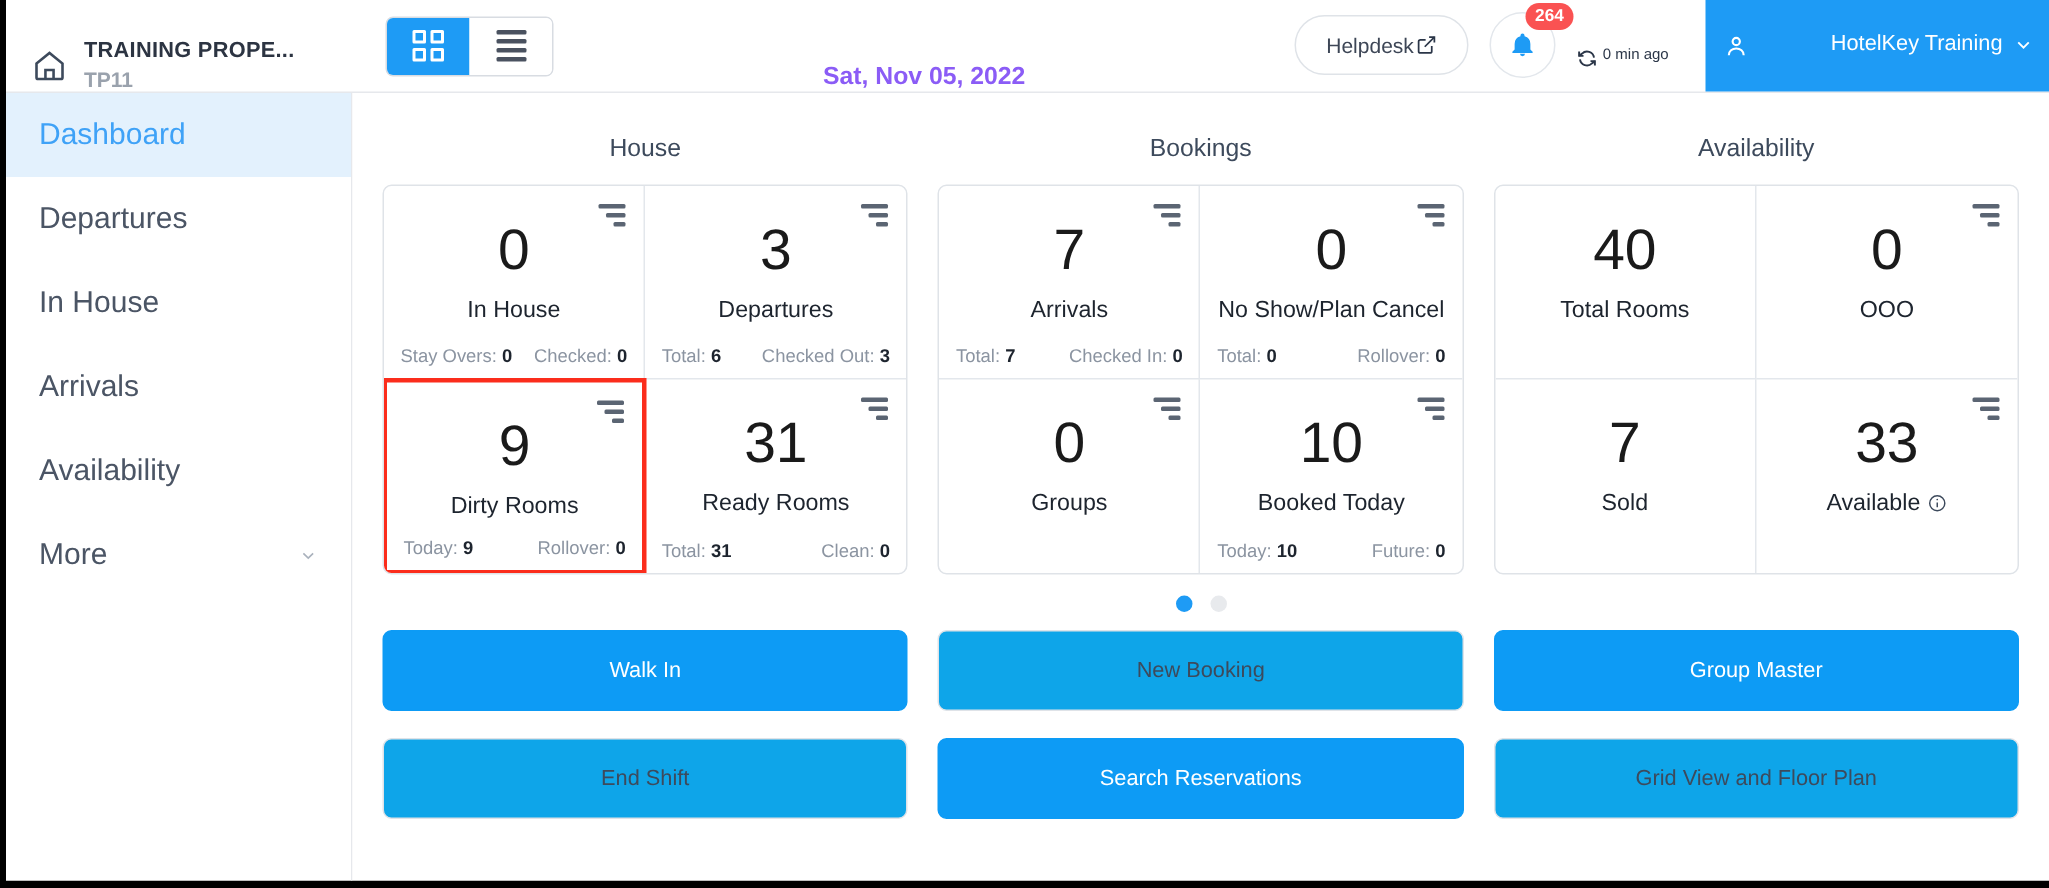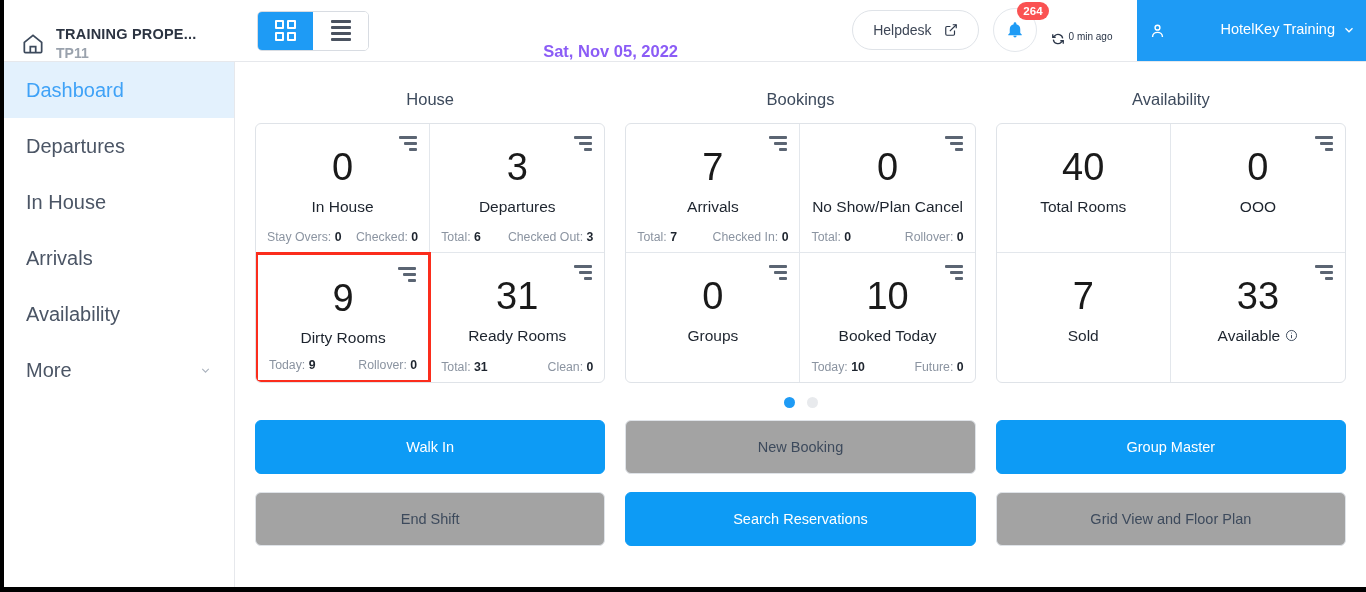--- a/index.html
+++ b/index.html
@@ -57,21 +57,21 @@
   .list-icon i { width: 20px; height: 3px; background: #4a5260; display: block; border-radius: 1px; }
 
   .header-date {
     flex: 1; display: flex; align-items: center; justify-content: center;
     font-size: 16.5px; font-weight: bold; color: #8b5cf6; white-space: nowrap;
   }
 
   .header-right { display: flex; align-items: center; gap: 14px; padding-right: 0; }
   .helpdesk-btn {
     height: 40px; padding: 0 20px;
-    display: flex; align-items: center; gap: 12px;
+    display: flex; align-items: center; gap: 1px;
     border: 1px solid #dfe3e8; border-radius: 20px;
     background: #fff; font-size: 14px; color: #3d4656;
     cursor: pointer; white-space: nowrap;
   }
   .ext-icon { width: 14px; height: 14px; color: #2b3648; }
 
   .bell-wrap { position: relative; }
   .bell-btn {
     width: 44px; height: 44px; border-radius: 50%;
     border: 1px solid #e3e7ec; background: #fff;
@@ -177,21 +177,21 @@
 
   .dots { display: flex; justify-content: center; gap: 12px; padding: 14px 0 12px; }
   .dot { width: 11px; height: 11px; border-radius: 50%; background: #e8eaed; cursor: pointer; }
   .dot.active { background: #1e9bf5; }
 
   .actions { display: grid; grid-template-columns: 1fr 1fr 1fr; gap: 20px; row-gap: 18px; }
   .action-btn {
     height: 54px; border-radius: 6px;
     display: flex; align-items: center; justify-content: center;
     font-size: 14.5px; cursor: pointer;
-    border: 1px solid #dfe3e8; background: #a3a3a3; color: #3d4a5c;
+    border: 1px solid #dfe3e8; background: #0ea5e9; color: #3d4a5c;
   }
   .action-btn.primary { background: #0d9bf5; color: #fff; border-color: #0d9bf5; }
 </style>
 </head>
 <body>
 
 <div class="app">
 
   <div class="header">
     <div class="brand">

